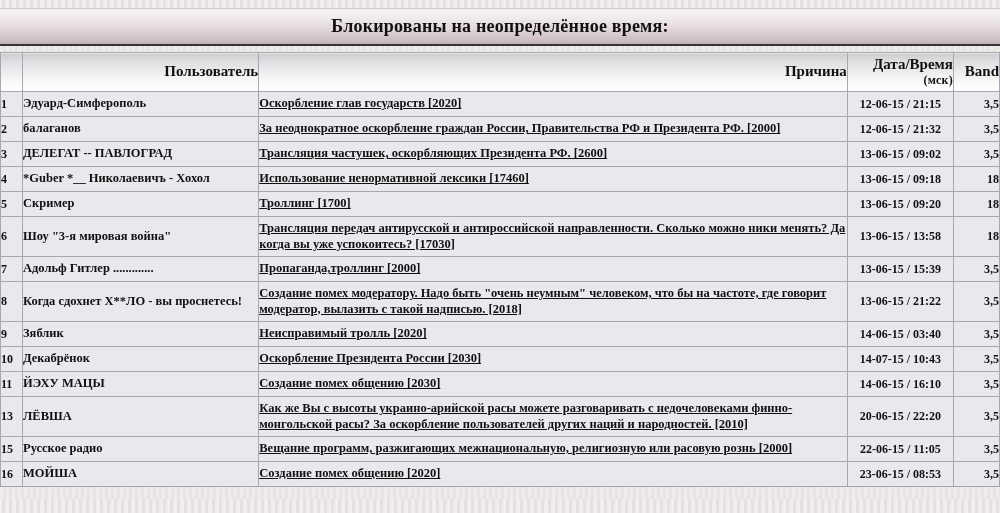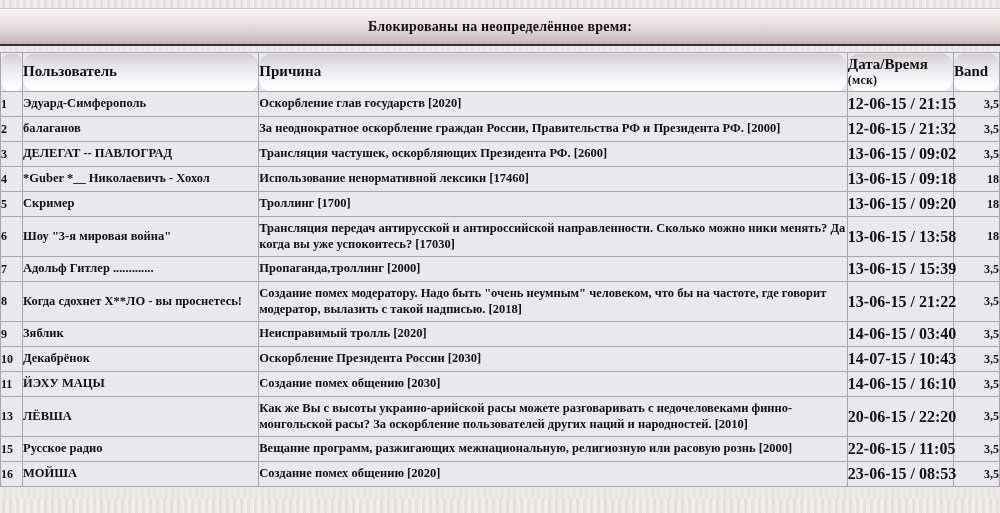--- a/index.html
+++ b/index.html
@@ -58,21 +58,21 @@
        #f6f3f4 0%,
        #efe9ea 28%,
        #e0d3d6 62%,
        #cdbcc1 90%,
        #c2b1b7 100%);
     display: flex;
     align-items: center;
     justify-content: center;
   }
   #title-text {
-    font-size: 14px;
+    font-size: 18px;
     font-weight: bold;
     letter-spacing: .2px;
     color: #111;
     white-space: nowrap;
   }
 
   
   #grid-wrap {
     position: absolute;
     top: 52px;
@@ -95,24 +95,23 @@
   thead th {
     height: 38px;
     background: linear-gradient(to bottom,
        #cdcbcd 0%,
        #dedcde 18%,
        #f0eff1 55%,
        #fbfbfc 80%,
        #ffffff 100%);
     font-size: 15px;
     font-weight: bold;
-    text-align: left;
+    text-align: right;
     color: #111;
     line-height: 1.05;
-    border-radius: 14px;
   }
   th .hdr-sub {
     display: block;
     font-size: 12px;
     font-weight: bold;
     letter-spacing: .2px;
     margin-top: 1px;
   }
 
   
@@ -131,24 +130,25 @@
   td.num {
     text-align: left;
     padding: 0 0 0 3px;
     font-size: 12px;
   }
   td.user {
     padding: 3px 4px 3px 8px;
   }
   td.reason {
     padding: 3px 6px 3px 8px;
+    text-decoration: underline;
   }
   td.date {
     text-align: center;
-    font-size: 16px;
+    font-size: 12px;
     padding: 3px 2px;
     white-space: nowrap;
   }
   td.band {
     text-align: right;
     font-size: 12px;
     padding: 3px 2px;
   }
 
   tbody tr { height: 25px; }

